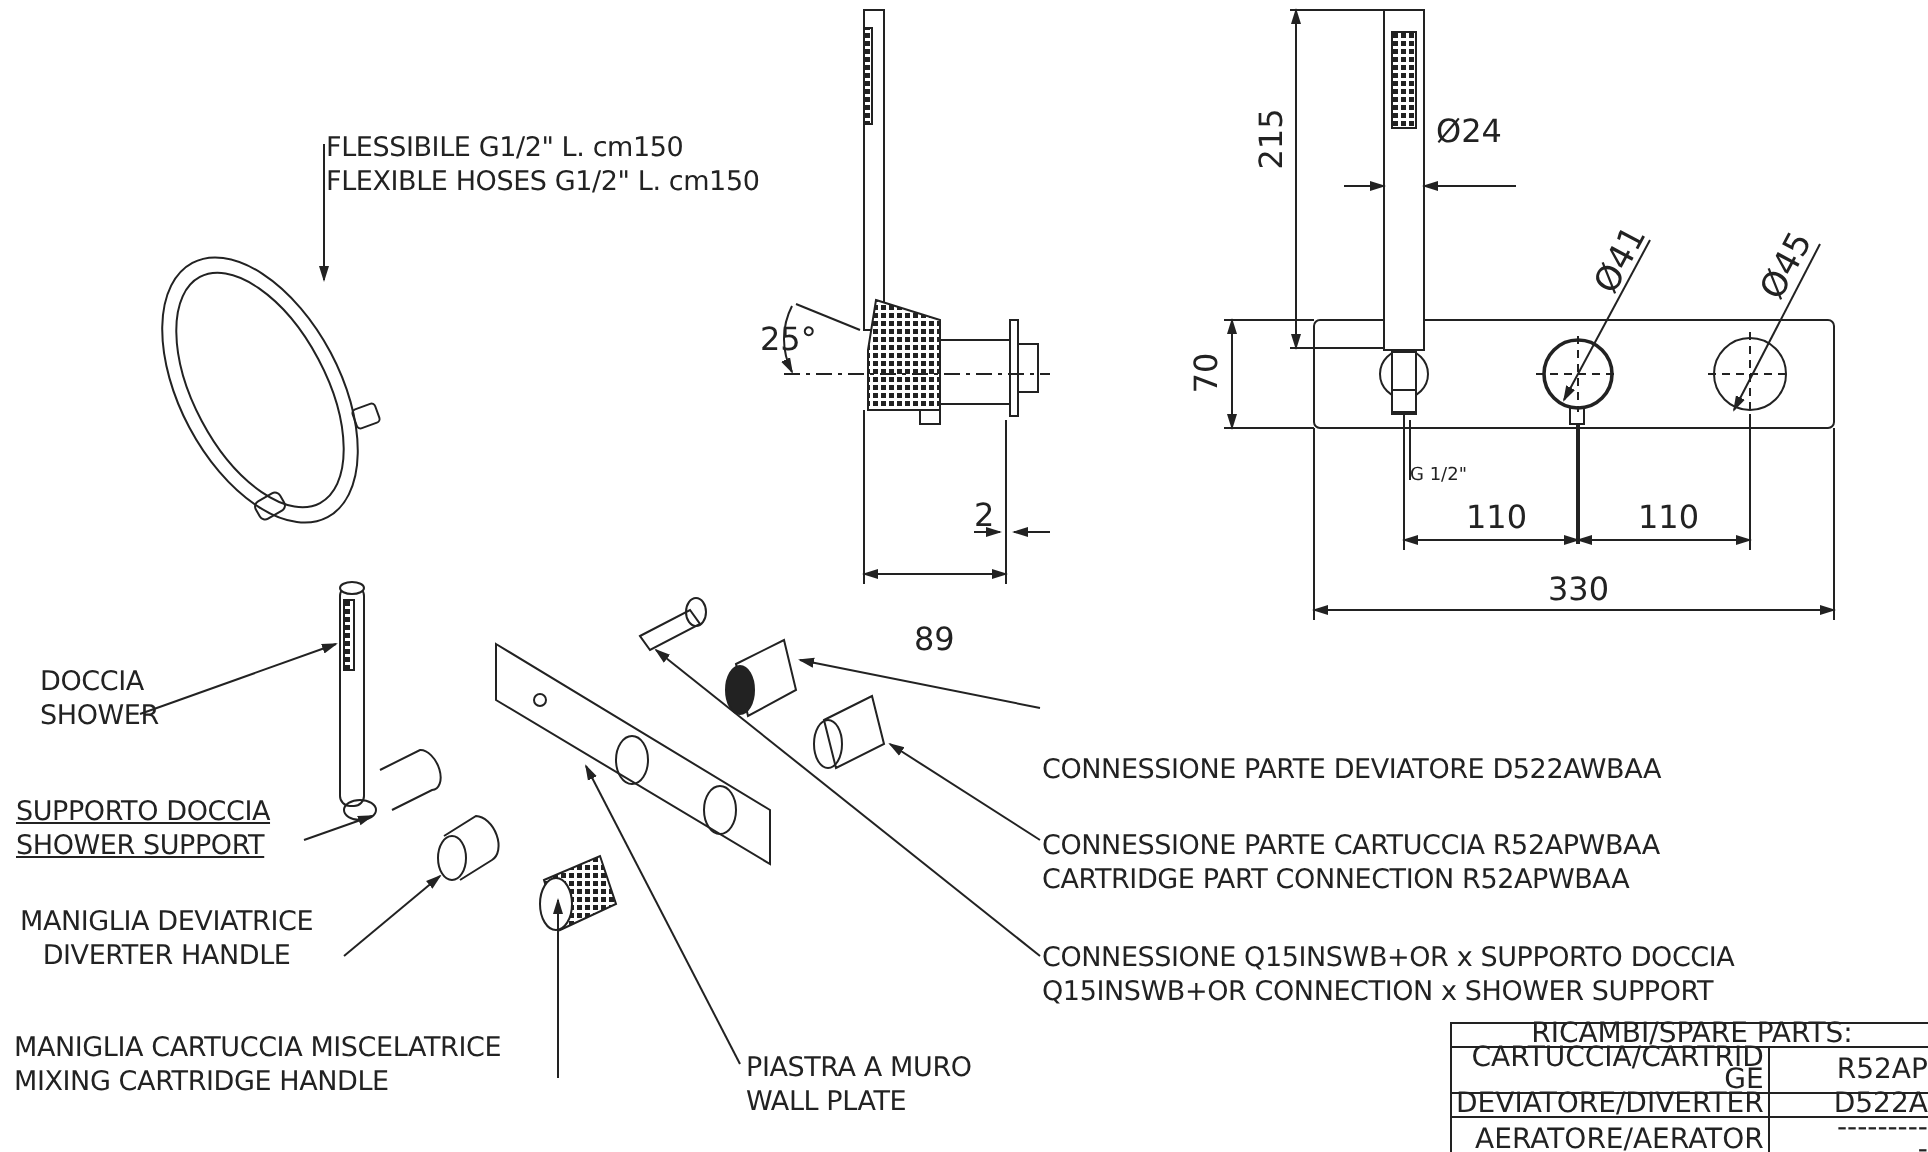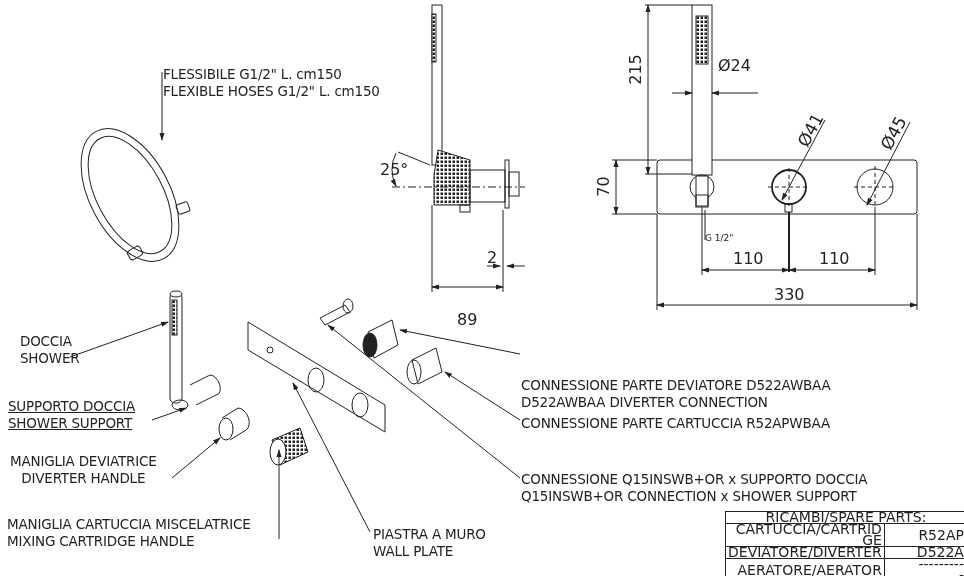--- a/index.html
+++ b/index.html
@@ -154,24 +154,24 @@
 <div class="lbl" style="left:7px;top:516px;">
   <span>MANIGLIA CARTUCCIA MISCELATRICE</span>
   <span>MIXING CARTRIDGE HANDLE</span>
 </div>
 <div class="lbl" style="left:373px;top:526px;">
   <span>PIASTRA A MURO</span>
   <span>WALL PLATE</span>
 </div>
 <div class="lbl" style="left:521px;top:349px;margin-top:28px;">
   <span>CONNESSIONE PARTE DEVIATORE  D522AWBAA</span>
-  <span>D522AWBAA DIVERTER CONNECTION</span>
 </div>
 <div class="lbl" style="left:521px;top:415px;">
   <span>CONNESSIONE PARTE CARTUCCIA R52APWBAA</span>
+  <span>CARTRIDGE PART CONNECTION R52APWBAA</span>
 </div>
 <div class="lbl" style="left:521px;top:471px;">
   <span>CONNESSIONE Q15INSWB+OR x SUPPORTO DOCCIA</span>
   <span>Q15INSWB+OR CONNECTION x SHOWER SUPPORT</span>
 </div>
 
 <div class="dim" style="left:380px;top:160px;">25°</div>
 <div class="dim" style="left:457px;top:270px;margin-top:40px;">89</div>
 <div class="dim" style="left:487px;top:248px;">2</div>
 <div class="dim" style="left:620px;top:60px;transform:rotate(-90deg);">215</div>

